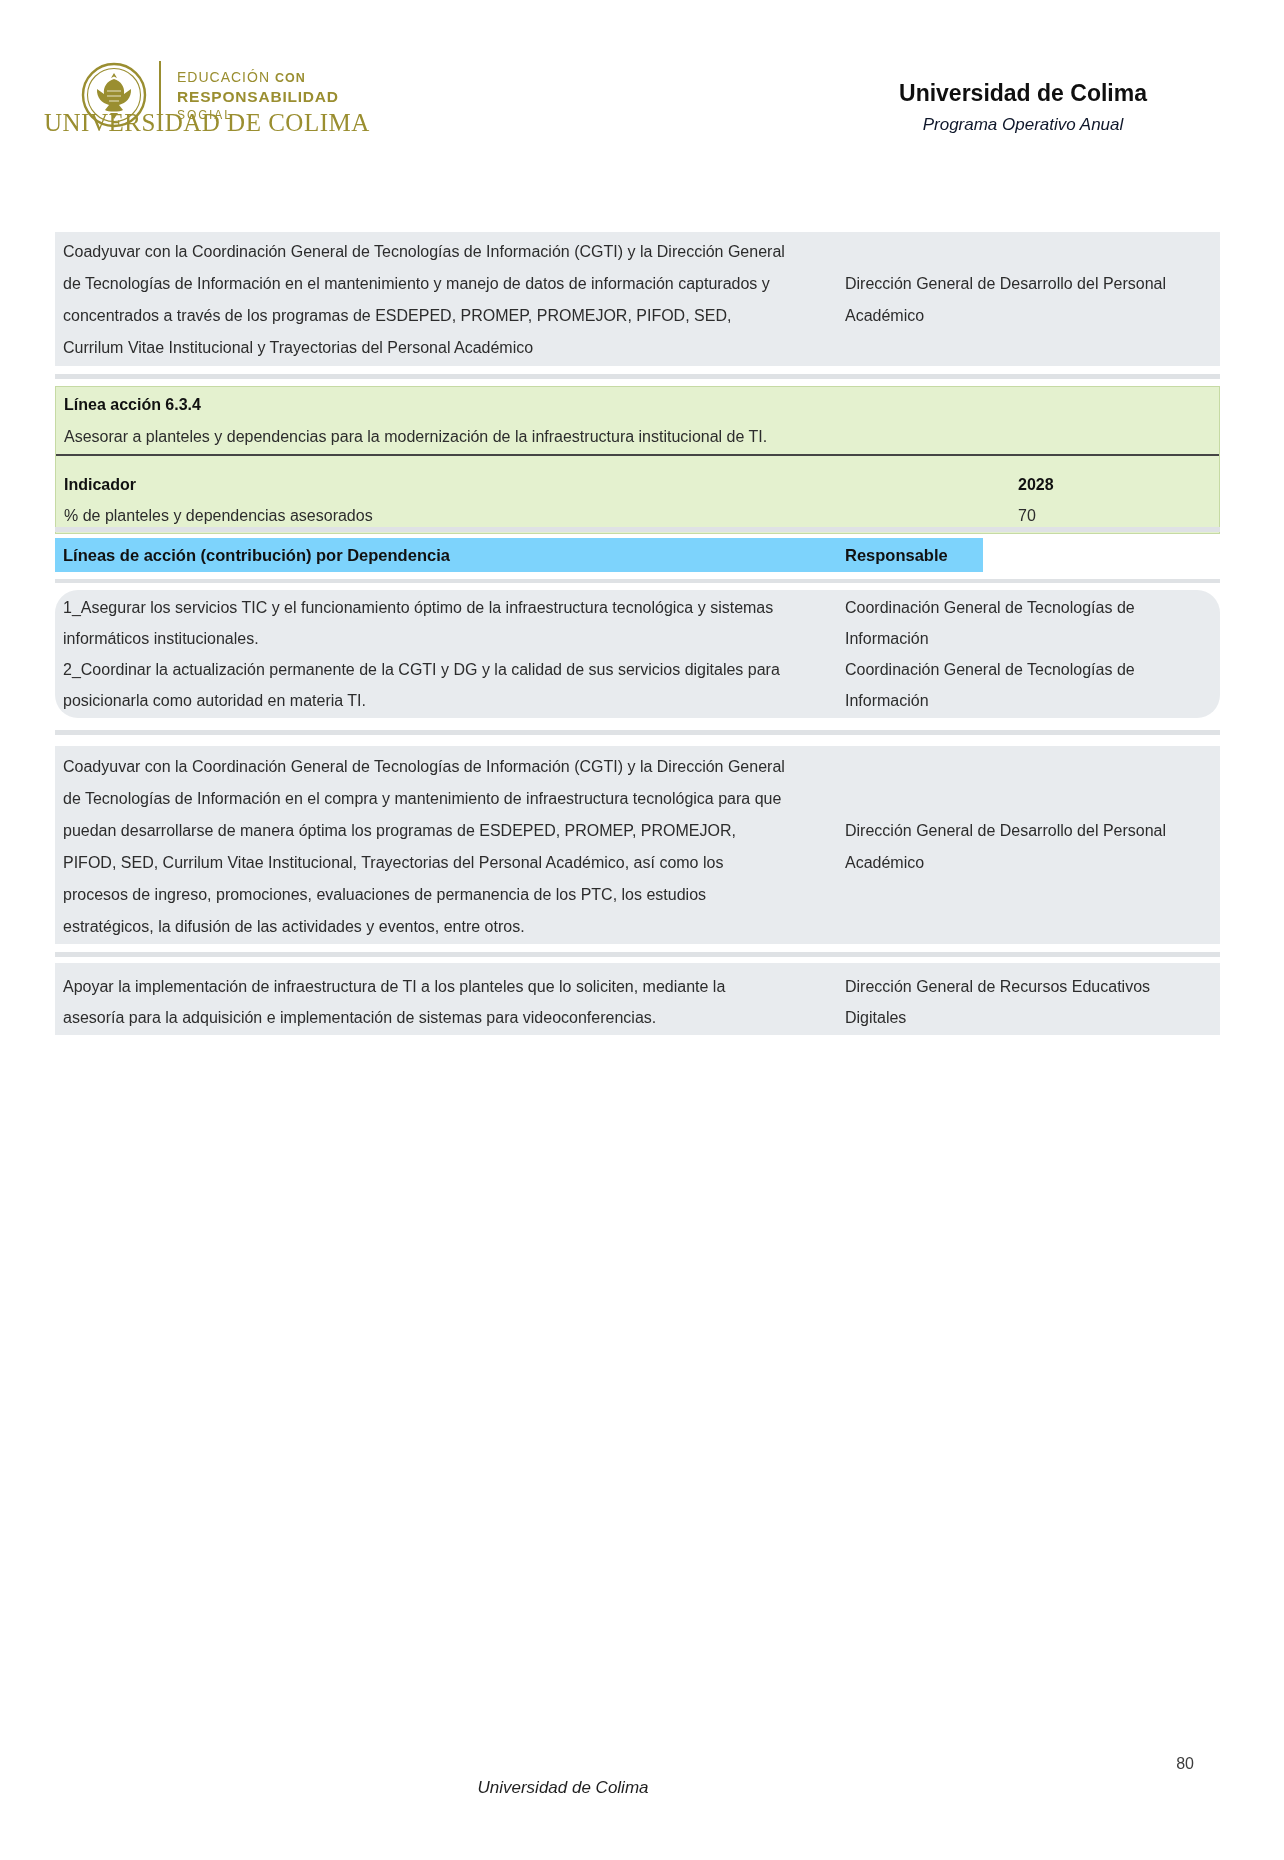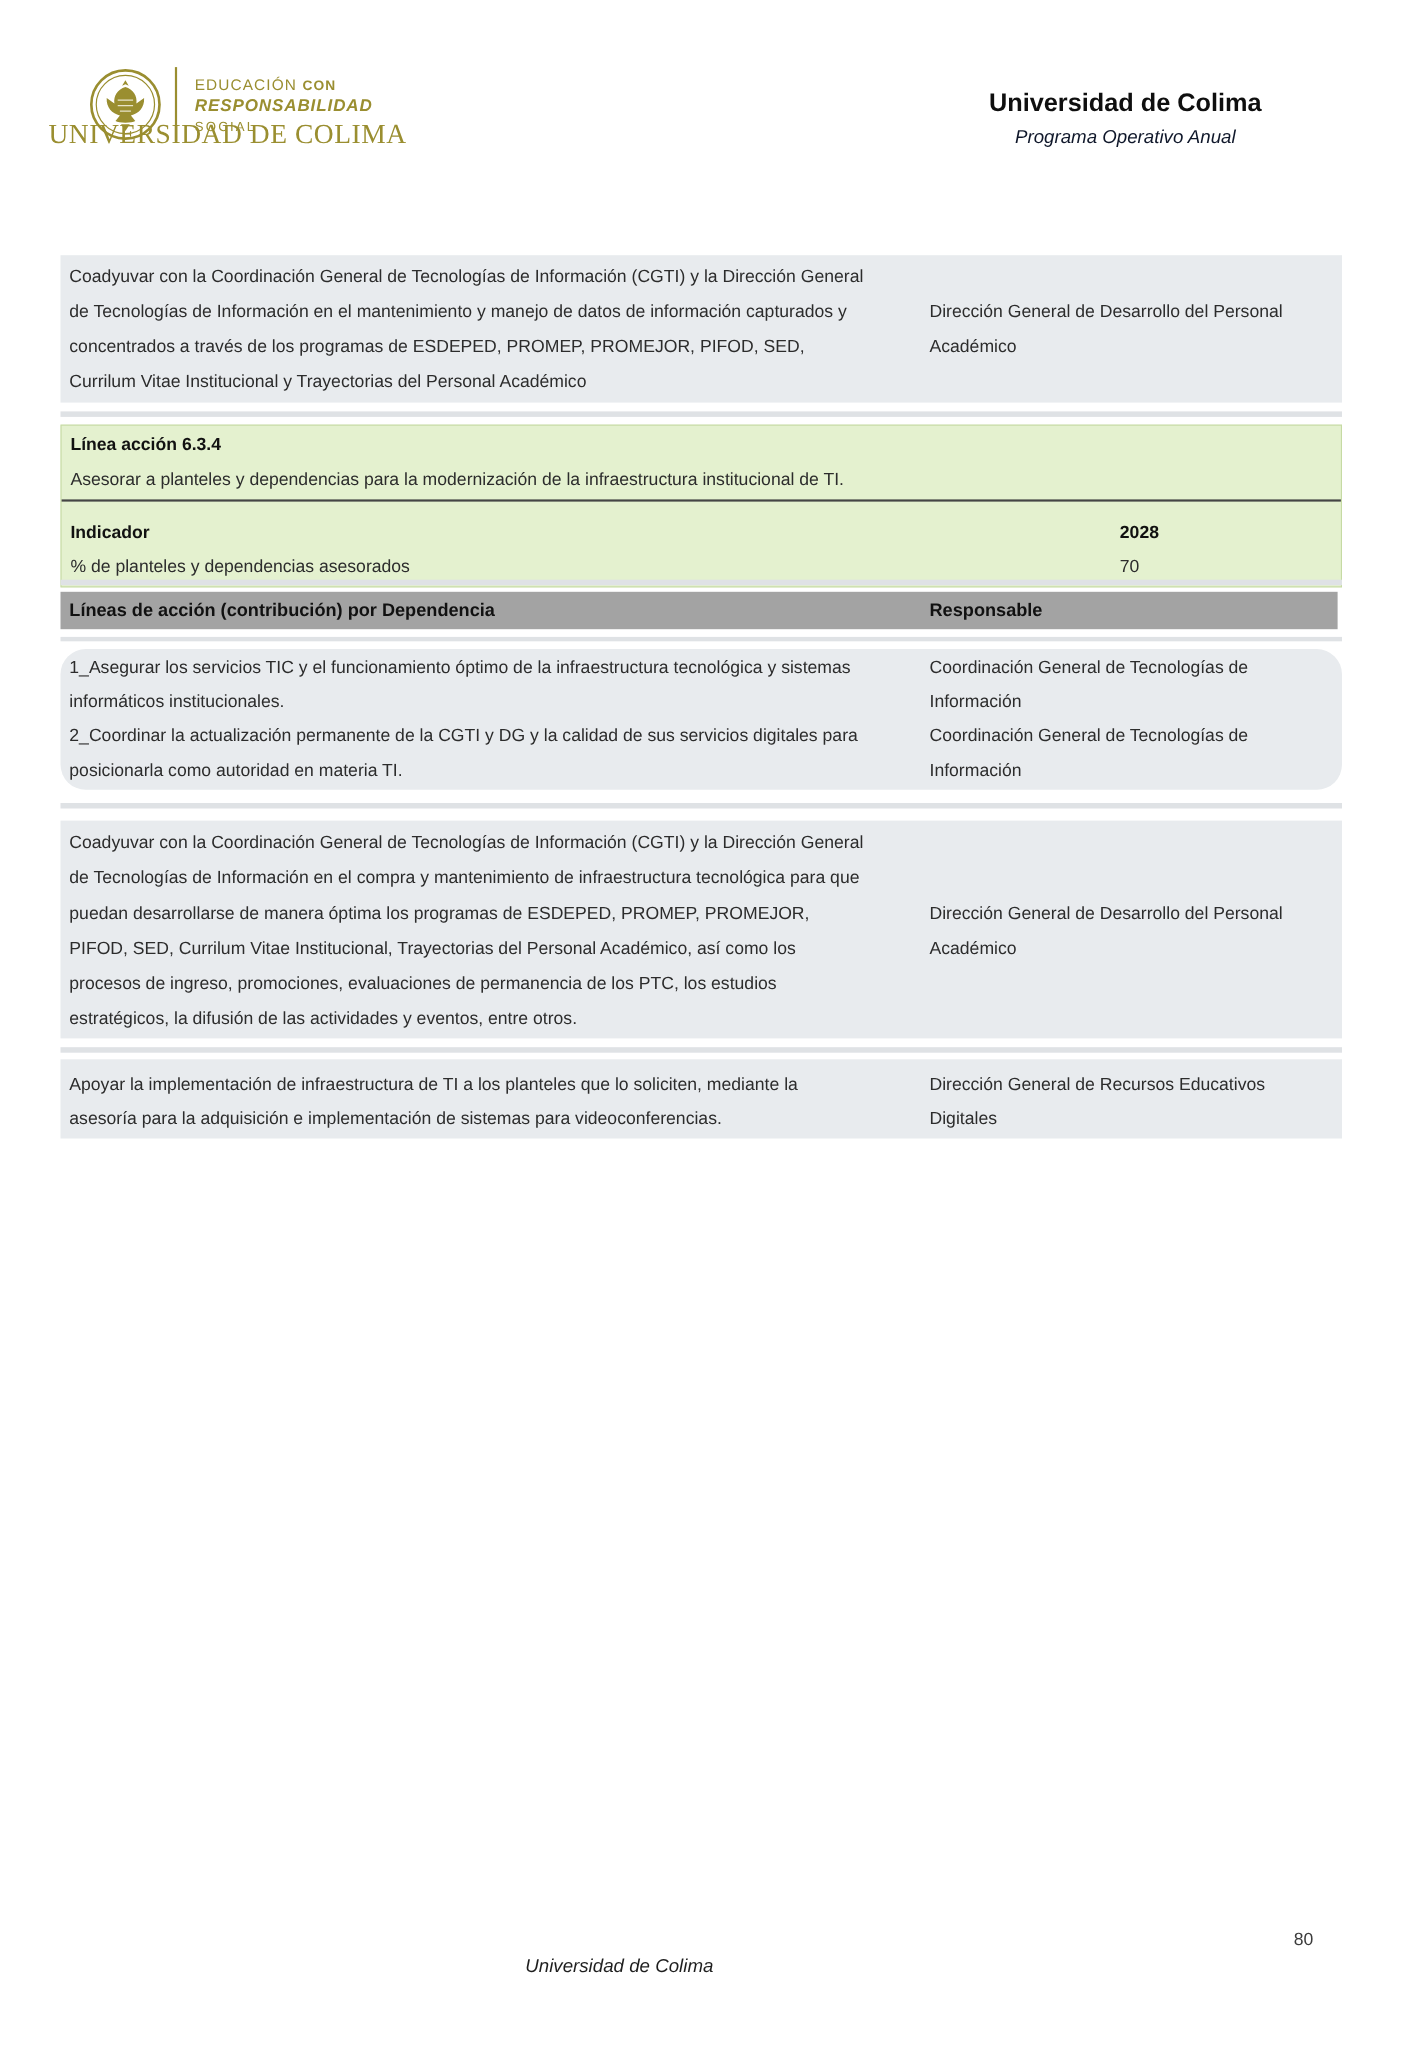--- a/index.html
+++ b/index.html
@@ -9,21 +9,21 @@
   }
   .bold { font-weight:bold; color:#111; }
   .ml { white-space:pre-line; }
 
   
   .crest { position:absolute; left:80px; top:61px; }
   .logo-divider { position:absolute; left:159px; top:61px; width:2px; height:67px; background:#9a8e30; }
   .tagline { position:absolute; left:177px; top:68px; color:#9a8e30; }
   .tagline .l1 { font-size:14px; letter-spacing:1px; line-height:18px; }
   .tagline .l1 b { font-size:12.5px; }
-  .tagline .l2 { font-size:15.5px; font-weight:bold; letter-spacing:0.8px; line-height:19px; color:#9a8e30;font-style:italic; }
+  .tagline .l2 { font-size:15.5px; font-weight:bold; letter-spacing:0.8px; line-height:19px; color:#9a8e30; }
   .tagline .l3 { font-size:12px; letter-spacing:2px; line-height:19px; }
   .uname { position:absolute; left:44px; top:109px; font-family:"Liberation Serif", serif;
            font-size:25px; letter-spacing:0.5px; color:#9a8e30; white-space:nowrap; }
 
   .doc-title { position:absolute; left:823px; top:80px; width:400px; text-align:center; }
   .doc-title .t1 { font-size:23px; font-weight:bold; color:#0f0f0f; }
   .doc-title .t2 { font-size:17px; font-style:italic; margin-top:8px; color:#0f172a; }
 
   
   .block { position:absolute; left:55px; width:1165px; background:#e8ebee; font-size:16px;align-items:center; }
@@ -45,22 +45,22 @@
 
   
   #linea { position:absolute; left:55px; width:1165px; top:386px; background:#e4f1cf;
            border:1px solid #c6daa4; box-sizing:border-box; font-size:16px; }
   #linea .g1 { padding:2px 8px 1px; line-height:32px; border-bottom:2px solid #454545; }
   #linea .g2 { padding:13px 8px 2px; }
   #linea .grow { position:relative; line-height:31px; }
   #linea .gval { position:absolute; left:954px; top:0; }
 
   
-  #thead { position:absolute; left:55px; top:538px; width:1161px; height:34px;
-           background:#a3a3a3; line-height:34px; font-size:16.5px; }
+  #thead { position:absolute; left:55px; top:538px; width:928px; height:34px;
+           background:#7dd3fc; line-height:34px; font-size:16.5px; }
   #thead .c1 { position:absolute; left:8px; }
   #thead .c2 { position:absolute; left:790px; }
 
   
   #rows1 { top:590px; height:128px; padding-top:2px; box-sizing:border-box;border-radius:23px; }
   #rows2 { top:746px; height:198px; padding-top:3px; box-sizing:border-box; }
   #rows3 { top:963px; height:72px;  padding-top:5px; box-sizing:border-box; }
 
   
   .pagenum { position:absolute; left:1150px; top:1755px; width:44px; text-align:right;

